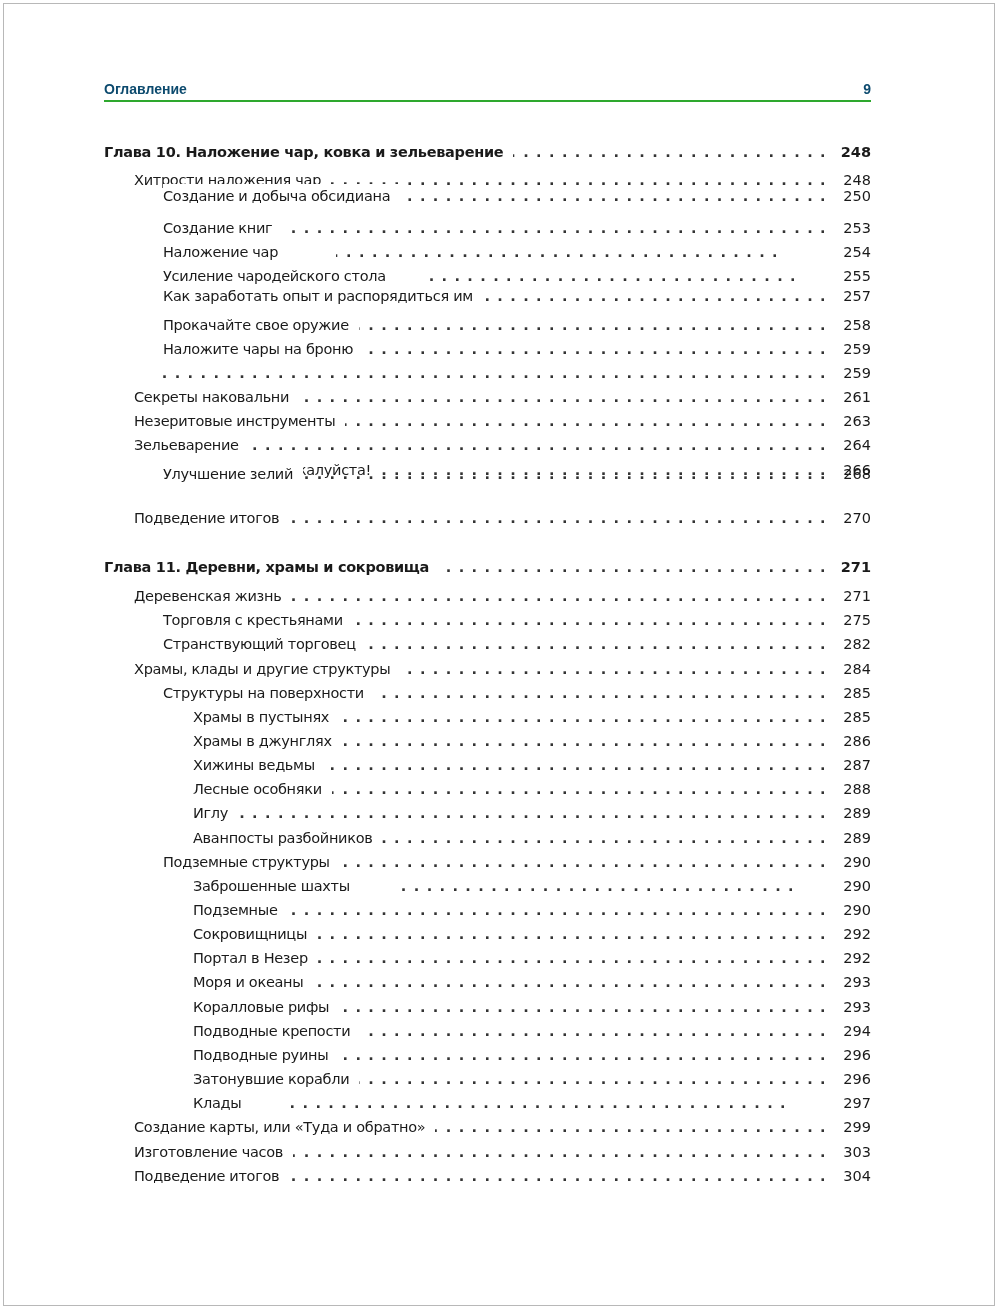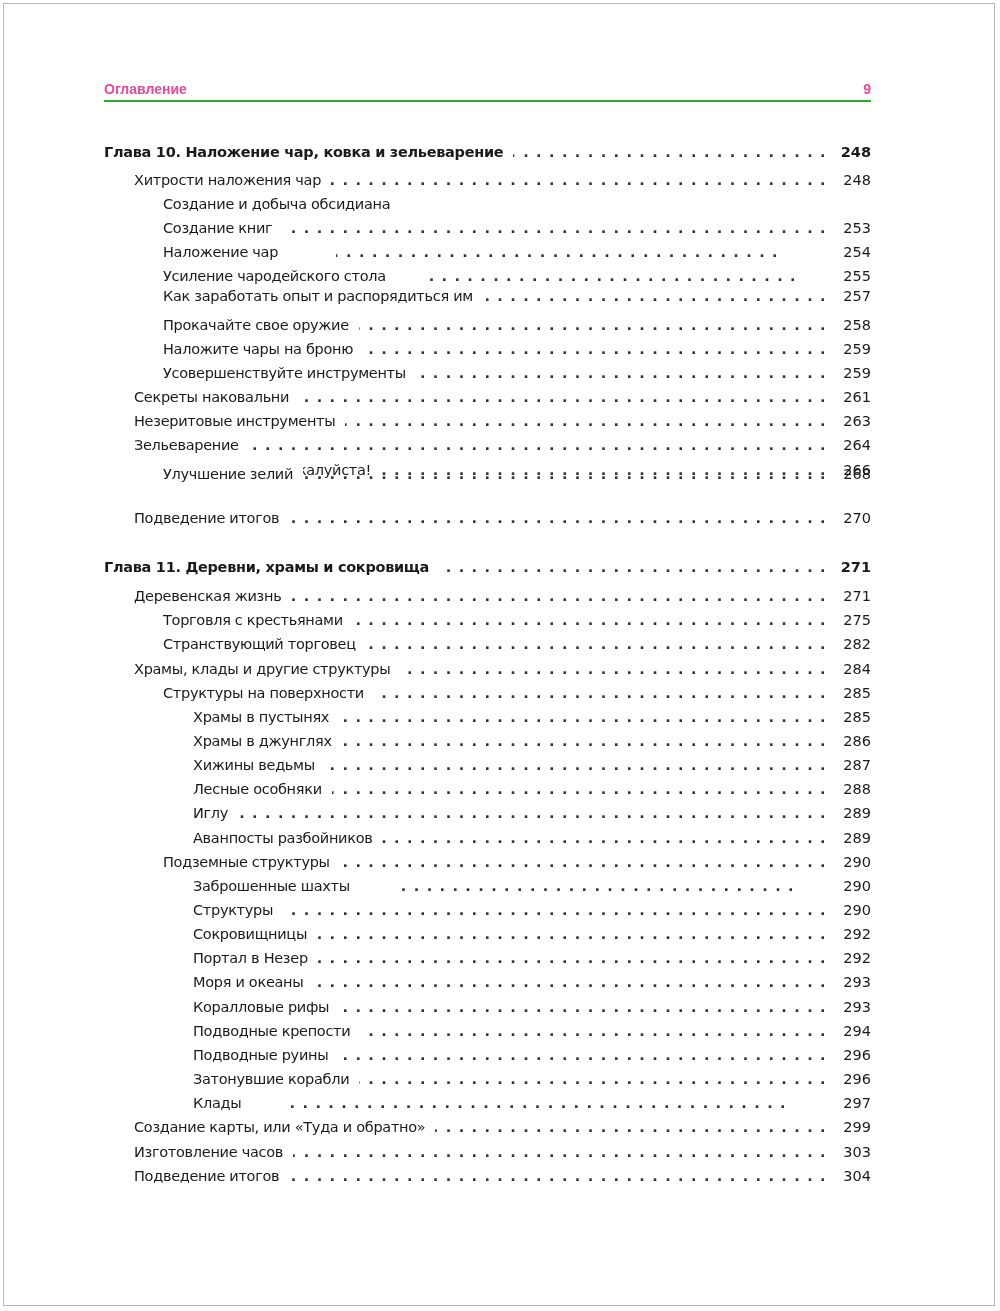--- a/index.html
+++ b/index.html
@@ -27,21 +27,21 @@
     }
     .running-head {
       position: absolute;
       left: 104px;
       top: 75px;
       width: 767px;
       height: 22px;
       display: flex;
       justify-content: space-between;
       align-items: flex-end;
-      color: #ec4899;
+      color: #0c4a6e;
       font-family: "Liberation Sans", sans-serif;
       font-weight: bold;
       font-size: 14px;
       border-bottom: 2px solid #2ea82e;
       padding-bottom: 3px;
     }
     .toc {
       position: absolute;
       left: 104px;
       top: 0;
@@ -107,21 +107,21 @@
     <div class="toc-row lvl0 chapter" style="top: 140px;">
     <span class="title">Глава 10. Наложение чар, ковка и зельеварение</span>
     <span class="leader"></span>
     <span class="page-num">248</span>
   </div>
     <div class="toc-row lvl1" style="top: 168px;">
     <span class="title">Хитрости наложения чар</span>
     <span class="leader"></span>
     <span class="page-num">248</span>
   </div>
-    <div class="toc-row lvl2" style="top: 192px; flex-direction: column;">
+    <div class="toc-row lvl2" style="top: 184px;">
     <span class="title">Создание и добыча обсидиана</span>
     <span class="leader"></span>
     <span class="page-num">250</span>
   </div>
     <div class="toc-row lvl2" style="top: 216px;">
     <span class="title">Создание книг</span>
     <span class="leader"></span>
     <span class="page-num">253</span>
   </div>
     <div class="toc-row lvl2" style="top: 240px; gap: 48px;">
@@ -143,21 +143,20 @@
     <span class="title">Прокачайте свое оружие</span>
     <span class="leader"></span>
     <span class="page-num">258</span>
   </div>
     <div class="toc-row lvl2" style="top: 337px;">
     <span class="title">Наложите чары на броню</span>
     <span class="leader"></span>
     <span class="page-num">259</span>
   </div>
     <div class="toc-row lvl2" style="top: 361px;">
-    <span class="title">Усовершенствуйте инструменты</span>
     <span class="leader"></span>
     <span class="page-num">259</span>
   </div>
     <div class="toc-row lvl1" style="top: 385px;">
     <span class="title">Секреты наковальни</span>
     <span class="leader"></span>
     <span class="page-num">261</span>
   </div>
     <div class="toc-row lvl1" style="top: 409px;">
     <span class="title">Незеритовые инструменты</span>
@@ -248,21 +247,21 @@
     <span class="title">Подземные структуры</span>
     <span class="leader"></span>
     <span class="page-num">290</span>
   </div>
     <div class="toc-row lvl3" style="top: 874px; gap: 32px;">
     <span class="title">Заброшенные шахты</span>
     <span class="leader"></span>
     <span class="page-num">290</span>
   </div>
     <div class="toc-row lvl3" style="top: 898px;">
-    <span class="title">Структуры</span>
+    <span class="title">Подземные</span>
     <span class="leader"></span>
     <span class="page-num">290</span>
   </div>
     <div class="toc-row lvl3" style="top: 922px;">
     <span class="title">Сокровищницы</span>
     <span class="leader"></span>
     <span class="page-num">292</span>
   </div>
     <div class="toc-row lvl3" style="top: 946px;">
     <span class="title">Портал в Незер</span>

